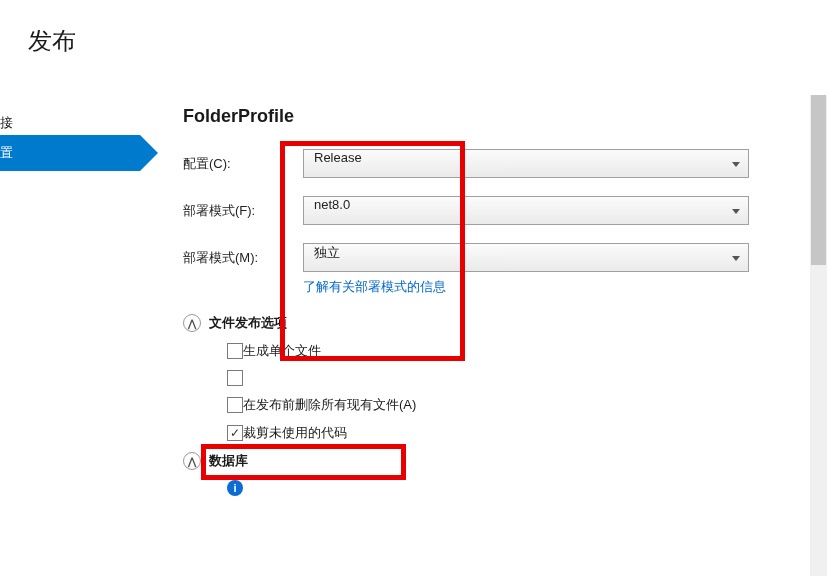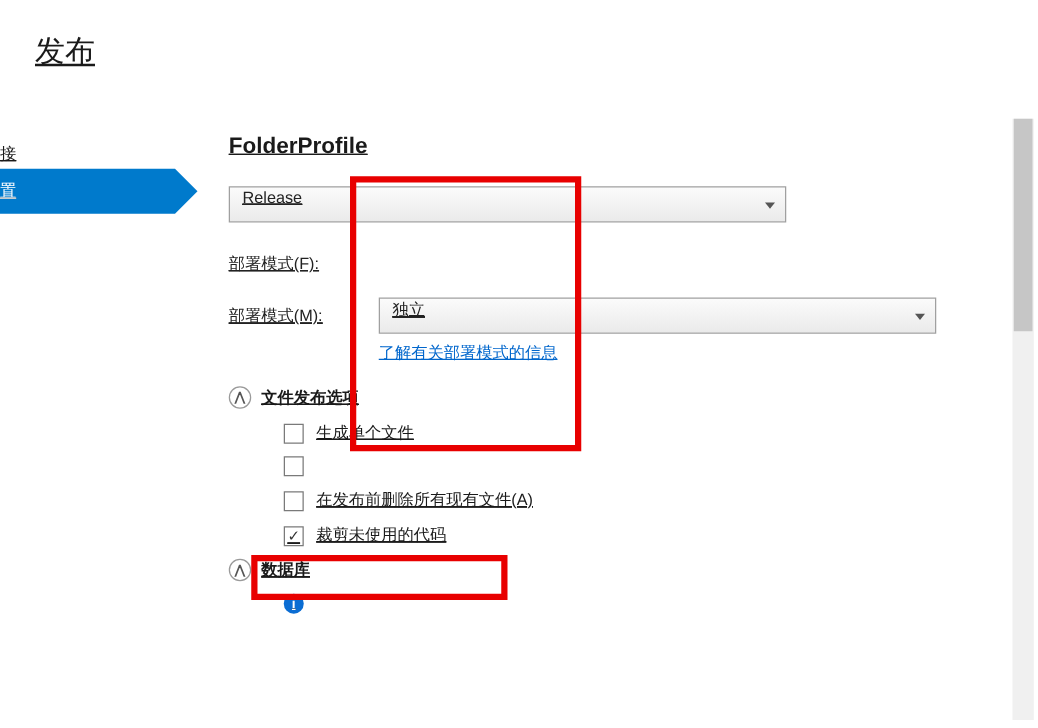--- a/index.html
+++ b/index.html
@@ -1,15 +1,15 @@
 <!DOCTYPE html>
 <html><head>
 <meta charset="utf-8">
 <style>
-  * { box-sizing: border-box; margin: 0; padding: 0; text-decoration: underline; }
+  * { box-sizing: border-box; margin: 0; padding: 0; }
   html, body {
     width: 830px; height: 582px;
     font-family: "Microsoft YaHei", "Segoe UI", sans-serif;
     font-size: 13px;
     color: #1a1a1a;
     background: #ffffff;
     overflow: hidden;
   }
   .page { width: 830px; height: 582px; position: relative; }
   .title {
@@ -64,21 +64,21 @@
   .section-head {
     display: flex; align-items: center; gap: 8px;
     font-weight: 700; font-size: 13px; margin-top: 6px; margin-bottom: 10px;
   }
   .expander {
     width: 18px; height: 18px; border: 1px solid #9a9a9a;
     border-radius: 50%; display: flex; align-items: center; justify-content: center;
     font-size: 10px; color:#555; background:#fff; cursor:pointer;
   }
   .checkline {
-    display: flex; align-items: flex-end; gap: 10px;
+    display: flex; align-items: center; 
     margin-left: 44px; margin-bottom: 10px; font-size: 13px;
   }
   .cb {
     width: 16px; height: 16px; border: 1px solid #7a7a7a; background:#fff;
     display: inline-flex; align-items: center; justify-content: center;
     cursor: pointer;
   }
   .cb.checked::after {
     content: "✓"; font-size: 12px; line-height: 1; color:#333;
   }
@@ -112,30 +112,37 @@
 
   <div class="sidebar">
     <div class="side-item">接</div>
     <div class="side-item active">置</div>
   </div>
 
   <div class="content">
     <div class="profile-title">FolderProfile</div>
 
     <div class="row">
+      <div class="label">配置(C):</div>
       <div class="field">
         <div class="select">
           <span>Release</span>
           <span class="caret"></span>
         </div>
       </div>
     </div>
 
     <div class="row">
       <div class="label">部署模式(F):</div>
+      <div class="field">
+        <div class="select">
+          <span>net8.0</span>
+          <span class="caret"></span>
+        </div>
+      </div>
     </div>
 
     <div class="row">
       <div class="label">部署模式(M):</div>
       <div class="field">
         <div class="select">
           <span>独立</span>
           <span class="caret"></span>
         </div>
         <a class="link">了解有关部署模式的信息</a>

